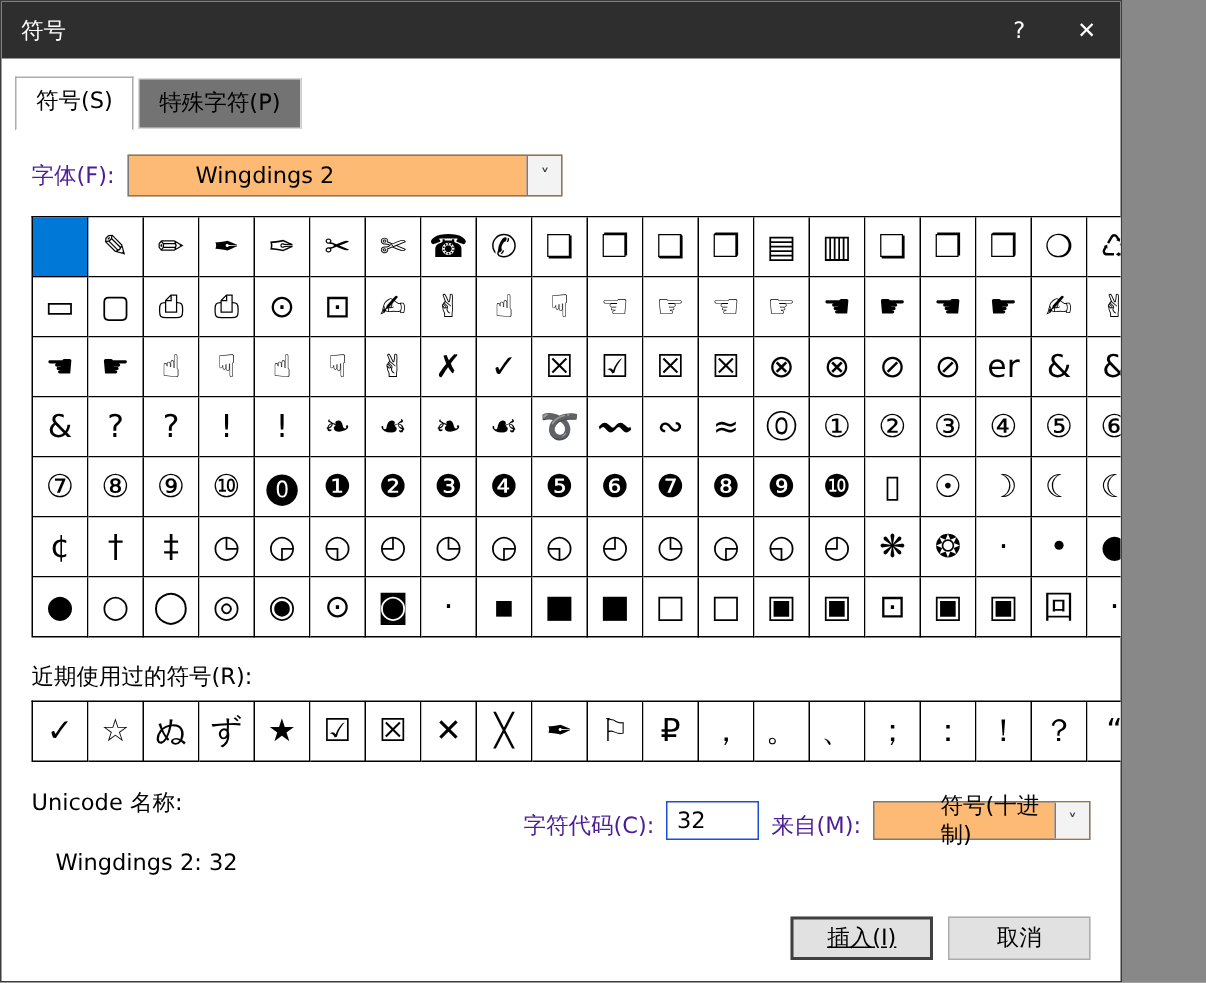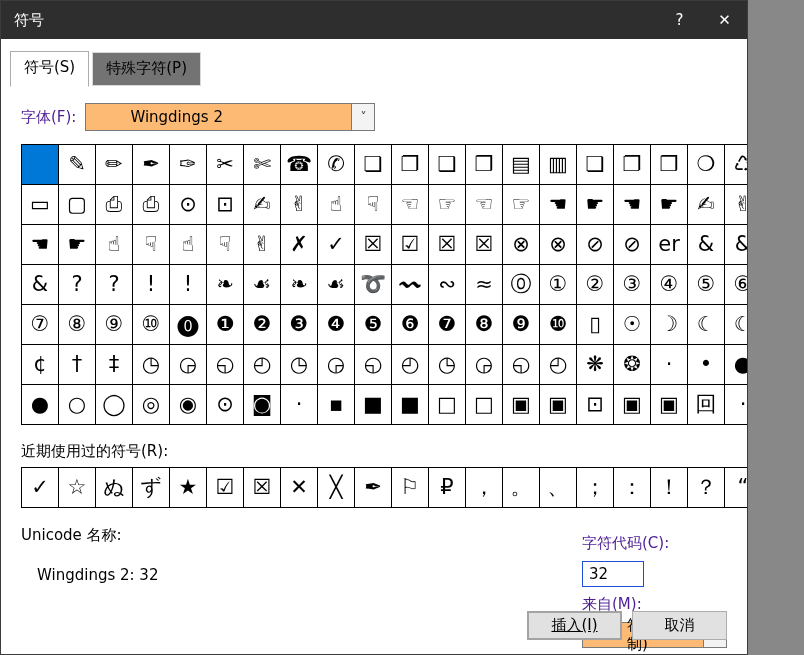--- a/index.html
+++ b/index.html
@@ -80,35 +80,35 @@
   .sb-thumb { height:96px; background:#cdcdcd; }
   .sb-space { flex:1; }
 
   
   .recent-label { margin:17px 0 0 20px; font-size:15px; }
   .info-area { position:relative; margin:18px 20px 0 20px; height:58px; }
   .unicode-label { font-size:15px; }
   .unicode-value { font-size:15px; position:absolute; left:16px; bottom:0; }
   .charcode-row {
     position:absolute; right:0; top:8px;
-    display:flex; align-items:flex-start; gap:8px;flex-direction:column;
+    display:flex; align-items:flex-end; gap:8px;
   }
   input.charcode {
     width:62px; height:26px; border:1px solid #1d4ed8;
     font-size:15px; padding:0 6px; font-family:inherit;
   }
   .combo.from-combo { width:145px; height:26px; }
 
   
   .footer { position:absolute; right:20px; bottom:14px; display:flex; gap:10px; }
   .btn {
     width:95px; height:29px; display:flex; align-items:center; justify-content:center;
     font-size:15px; background:#e1e1e1; border:1px solid #adadad; color:#000;
   }
-  .btn.primary { border:2px solid #a3a3a3;text-decoration:underline; }
+  .btn.primary { border:2px solid #404040;text-decoration:underline; }
 </style>
 </head>
 <body>
 
 <div class="dialog">
 
   <div class="titlebar">
     <div class="title">符号</div>
     <div class="titlebar-btn">?</div>
     <div class="titlebar-btn">✕</div>

